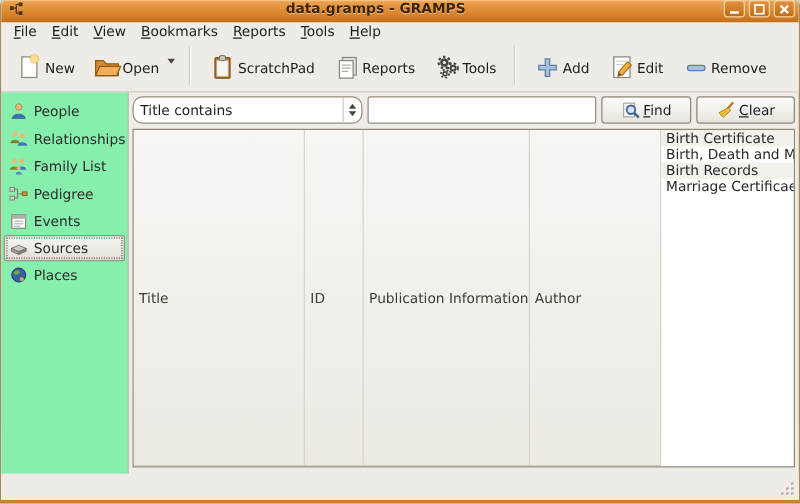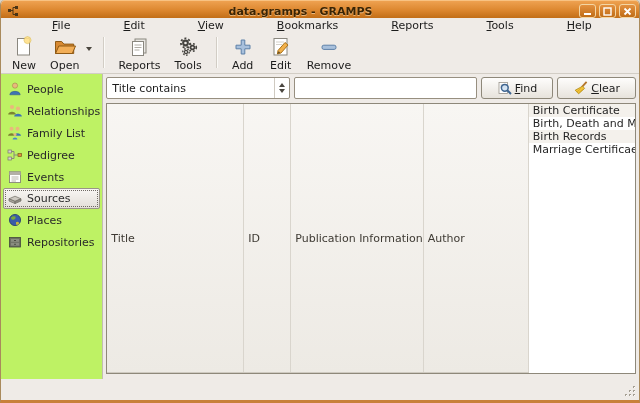--- a/index.html
+++ b/index.html
@@ -8,59 +8,59 @@
     position:relative;width:640px;height:403px;
     font-family:"DejaVu Sans", sans-serif;font-size:11px;color:#1c1c1c;
     background:#efebe7;
     border-left:1px solid #a98a5c;border-right:1px solid #a98a5c;
     border-bottom:3px solid #c8803a;
     border-radius:5px 5px 0 0;
     display:flex;flex-direction:column;overflow:hidden;
   }
   
   .titlebar{
-    height:18px;flex:0 0 18px;display:flex;align-items:flex-end;
+    height:18px;flex:0 0 18px;display:flex;align-items:flex-start;
     background:linear-gradient(#f0a454 0%, #dd8830 55%, #c26e17 100%);
     border-radius:4px 4px 0 0;padding:0 3px;
     box-shadow:inset 0 1px 0 rgba(255,220,170,.55);
   }
   .app-icon{width:14px;height:14px;margin:0 2px;display:flex;align-items:center;justify-content:center;}
   .title-text{flex:1;text-align:center;font-weight:bold;color:#3a2404;
     text-shadow:0 1px 0 rgba(255,233,198,.55);white-space:nowrap;overflow:hidden;}
   .win-controls{display:flex;gap:3px;}
   .win-btn{width:17px;height:14px;border:1px solid #f3d6a4;border-radius:3px;
     background:linear-gradient(#e39140,#c06c15);display:flex;align-items:center;justify-content:center;}
   
   .menubar{height:15px;flex:0 0 15px;display:flex;align-items:center;padding-left:4px;background:#efebe7;}
-  .menu-item{padding:2px 6px;line-height:15px;cursor:default;white-space:nowrap;margin-left:41px;}
+  .menu-item{padding:2px 6px;line-height:15px;cursor:default;white-space:nowrap;}
   .menu-item u{text-decoration:underline;}
   
   .toolbar{height:41px;flex:0 0 41px;display:flex;align-items:stretch;padding:1px 4px 0 4px;
     border-bottom:1px solid #d2cdc5;background:#efebe7;}
-  .tb-btn{display:flex;flex-direction:column;align-items:center;justify-content:flex-start;
+  .tb-btn{display:flex;flex-direction:row;align-items:center;justify-content:flex-start;
     padding:1px 7px 0 7px;border-radius:3px;}
   .tb-btn .ticon{width:24px;height:24px;display:flex;align-items:center;justify-content:center;}
   .tb-btn .tlabel{line-height:13px;white-space:nowrap;color:#1c1c1c;}
   .tb-drop{display:flex;align-items:center;padding:0 4px 10px 0;}
   .tb-sep{width:1px;background:#d2cdc5;box-shadow:1px 0 0 #fbfaf7;margin:3px 7px 5px 7px;}
   
   .content{flex:1;display:flex;min-height:0;}
-  .sidebar{flex:0 0 87px;border-right:1px solid #c2bcb1;padding-top:4px;background:#bef264;}
+  .sidebar{flex:0 0 87px;border-right:1px solid #c2bcb1;padding-top:4px;background:#86efac;}
   .side-item{height:22px;display:flex;align-items:center;gap:4px;padding-left:4px;margin:0 2px;color:#2a2a2a;white-space:nowrap;}
   .side-item .sicon{width:16px;height:16px;flex:0 0 16px;display:flex;align-items:center;justify-content:center;}
   .side-item.selected{
     background:linear-gradient(#f8f6f3,#e3dfd8);
     border:1px solid #9a9488;border-radius:2px;
     outline:1px dotted #6f6a62;outline-offset:-3px;
     padding-left:3px;height:21px;
   }
   .main{flex:1;display:flex;flex-direction:column;min-width:0;padding:3px 3px 0 3px;}
   
   .filterbar{flex:0 0 22px;display:flex;gap:4px;margin-bottom:4px;}
-  .combo{flex:0 0 184px;background:#fff;border:1px solid #978f80;border-radius:2px;
+  .combo{flex:0 0 184px;background:#fff;border:1px solid #978f80;border-radius:8px;
     display:flex;align-items:center;padding-left:5px;color:#1c1c1c;}
   .combo .spin{margin-left:auto;width:15px;align-self:stretch;border-left:1px solid #cfcac1;
     display:flex;flex-direction:column;align-items:center;justify-content:center;gap:2px;}
   .tri-up{width:0;height:0;border-left:3.5px solid transparent;border-right:3.5px solid transparent;border-bottom:4px solid #4a463f;}
   .tri-down{width:0;height:0;border-left:3.5px solid transparent;border-right:3.5px solid transparent;border-top:4px solid #4a463f;}
   .search-input{flex:1;border:1px solid #978f80;border-radius:2px;background:#fff;
     font:11px "DejaVu Sans",sans-serif;padding:0 4px;min-width:0;}
   .btn{display:flex;align-items:center;gap:2px;padding:0 15px;border:1px solid #8e887a;border-radius:3px;
     background:linear-gradient(#fefdfc,#e7e3dc);white-space:nowrap;}
   .btn u{text-decoration:underline;}
@@ -142,20 +142,30 @@
         </span>
         <span class="tlabel">Open</span>
       </div>
       <div class="tb-drop">
         <span class="tri-down"></span>
       </div>
       <div class="tb-sep"></div>
       <div class="tb-btn">
         <span class="ticon">
           <svg width="24" height="24" viewBox="0 0 24 24">
+            <rect x="6" y="4" width="12" height="16.5" rx="1" fill="#b5762d" stroke="#7d5014"></rect>
+            <rect x="7.5" y="6.5" width="9" height="12.5" fill="#f7f6f3" stroke="#c8c4bc" stroke-width="0.6"></rect>
+            <rect x="9.5" y="2.5" width="5" height="4" rx="1.2" fill="#c9c5bd" stroke="#6f6b63" stroke-width="0.8"></rect>
+          </svg>
+        </span>
+        <span class="tlabel">ScratchPad</span>
+      </div>
+      <div class="tb-btn">
+        <span class="ticon">
+          <svg width="24" height="24" viewBox="0 0 24 24">
             <rect x="8" y="4" width="11" height="14" fill="#e8e6e2" stroke="#8a877f"></rect>
             <rect x="5.5" y="6.5" width="11" height="14" fill="#fff" stroke="#8a877f"></rect>
             <g stroke="#b0aca4" stroke-width="1">
               <line x1="7.5" y1="10" x2="14.5" y2="10"></line>
               <line x1="7.5" y1="12.5" x2="14.5" y2="12.5"></line>
               <line x1="7.5" y1="15" x2="12.5" y2="15"></line>
             </g>
           </svg>
         </span>
         <span class="tlabel">Reports</span>
@@ -282,32 +292,20 @@
         </div>
         <div class="side-item">
           <span class="sicon">
             <svg width="16" height="16" viewBox="0 0 16 16">
               <circle cx="8" cy="8" r="5.6" fill="#3a5da8" stroke="#22386b" stroke-width="0.8"></circle>
               <path d="M4 5.6 q2.2 -2.2 4.4 -1 q1 2 -1.2 3 q-3.2 1 -3.2 -2 z" fill="#7ba83c"></path>
               <path d="M9 10.2 q2.2 -1 3.2 1 q-1 2.2 -3.2 1.2 z" fill="#c8b93a"></path>
             </svg>
           </span>
           <span>Places</span>
-        </div>
-        <div class="side-item">
-          <span class="sicon">
-            <svg width="16" height="16" viewBox="0 0 16 16">
-              <rect x="2.5" y="3.5" width="11" height="9.5" fill="#6b6f62" stroke="#43463c" stroke-width="0.8"></rect>
-              <rect x="4" y="5" width="8" height="2.8" fill="#8a8e80"></rect>
-              <rect x="4" y="8.8" width="8" height="2.8" fill="#8a8e80"></rect>
-              <rect x="7" y="6" width="2" height="0.9" fill="#43463c"></rect>
-              <rect x="7" y="9.8" width="2" height="0.9" fill="#43463c"></rect>
-            </svg>
-          </span>
-          <span>Repositories</span>
         </div>
       </div>
 
     <div class="main">
 
       <div class="filterbar">
         <div class="combo">
           <span>Title contains</span>
           <span class="spin">
             <span class="tri-up"></span>

